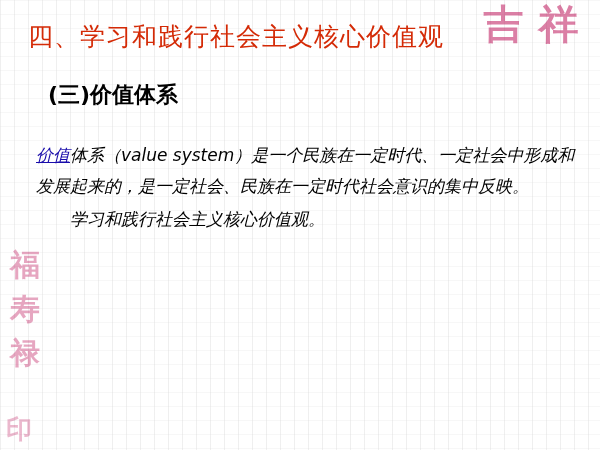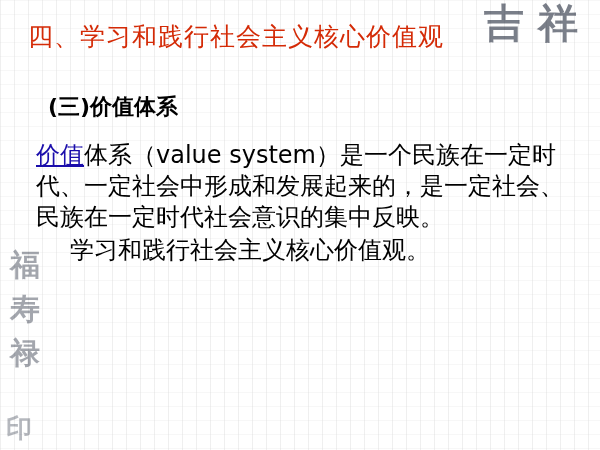--- a/index.html
+++ b/index.html
@@ -26,22 +26,22 @@
     background-image:
       repeating-linear-gradient(to right, rgba(170,170,170,0.35) 0 1px, transparent 1px 14px),
       repeating-linear-gradient(to bottom, rgba(170,170,170,0.18) 0 1px, transparent 1px 14px);
     background-position: 0 0;
     opacity: 0.5;
     pointer-events: none;
   }
   
   .seal {
     position: absolute;
-    color: #0f172a;
-    font-family: Liberation Serif, serif;
+    color: #be185d;
+    font-family: Liberation Sans, sans-serif;
     font-weight: bold;
     line-height: 1;
     pointer-events: none;
     user-select: none;
   }
   .seal-top-right {
     top: 4px;
     right: 8px;
     width: 120px;
     height: 96px;
@@ -89,31 +89,31 @@
     white-space: nowrap;
   }
   .subtitle {
     position: absolute;
     top: 80px;
     left: 48px;
     font-size: 22px;
     font-weight: bold;
     color: #000000;
     font-family: "DejaVu Sans", "Liberation Sans", sans-serif;
-    margin-top: 12px;
   }
   .body-block {
     position: absolute;
     top: 140px;
     left: 36px;
     width: 540px;
-    font-size: 24px;
+    font-size: 17px;
     line-height: 31px;
     color: #000000;
     font-family: "DejaVu Sans", "Liberation Sans", sans-serif;
+    font-style: italic;
   }
   .para {
     margin: 0 0 2px 0;
     text-align: left;
   }
   .para.indent {
     text-indent: 34px;
   }
   .link {
     color: #1a0dab;

